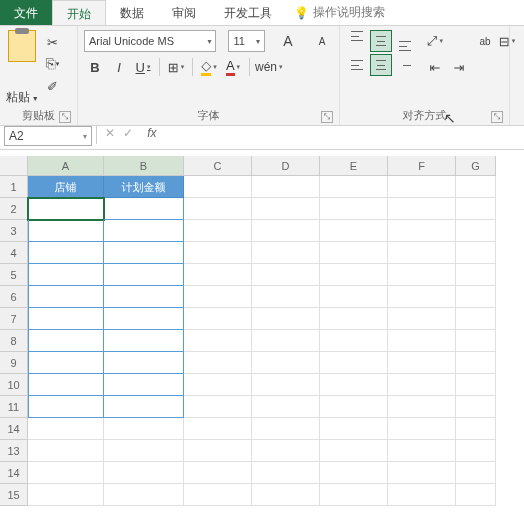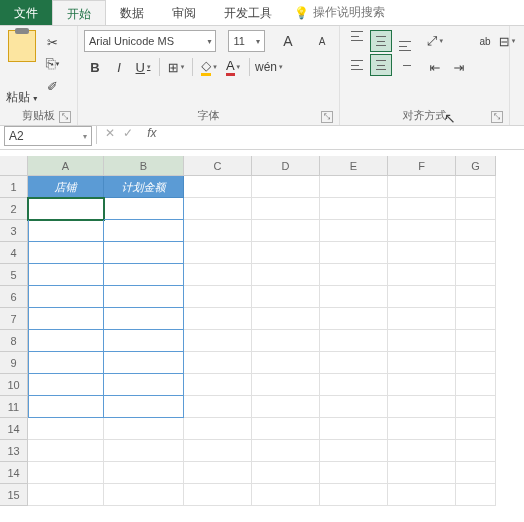--- a/index.html
+++ b/index.html
@@ -44,21 +44,21 @@
 .fx { font-style: italic; color: #666; padding-left: 6px; }
 
 .sheet { display: flex; }
 .rowhdrs { display: flex; flex-direction: column; }
 .corner { width: 28px; height: 20px; background: #f0f0f0; border-right: 1px solid #ccc; border-bottom: 1px solid #ccc; }
 .rh { width: 28px; height: 22px; background: #f0f0f0; border-right: 1px solid #ccc; border-bottom: 1px solid #ccc; text-align: center; font-size: 11px; line-height: 22px; color: #666; }
 .cols { flex: 1; }
 .colrow { display: flex; }
 .ch { height: 20px; background: #f0f0f0; border-right: 1px solid #ccc; border-bottom: 1px solid #ccc; text-align: center; font-size: 11px; line-height: 20px; color: #666; }
 .ch.sel { background: #d5e3d5; }
-.drow { display: flex; font-style: italic; }
+.drow { display: flex; }
 .cell { height: 22px; border-right: 1px solid #e0e0e0; border-bottom: 1px solid #e0e0e0; font-size: 11px; line-height: 22px; text-align: center; }
 .cell.hdr { background: #5b9bd5; color: #fff; border-right: 1px solid #4a8bc5; border-bottom: 1px solid #4a8bc5; }
 .cell.bl { border: 1px solid #5b9bd5; border-top: none; border-left: none; }
 .cell.bl.first { border-left: 1px solid #5b9bd5; }
 .cell.active { outline: 2px solid #217346; outline-offset: -1px; }
 .wA{width:76px}.wB{width:80px}.wC{width:68px}.wD{width:68px}.wE{width:68px}.wF{width:68px}.wG{width:40px}
 
 .cursor { position: absolute; left: 444px; top: 110px; font-size: 14px; pointer-events: none; }
 </style>
 </head>

